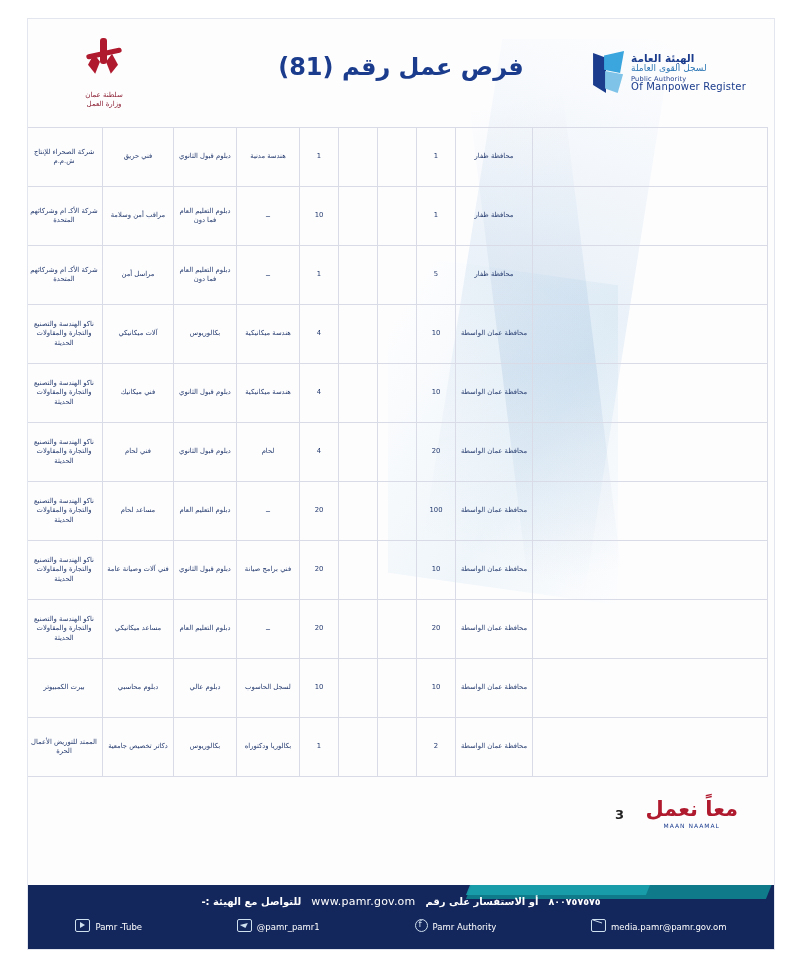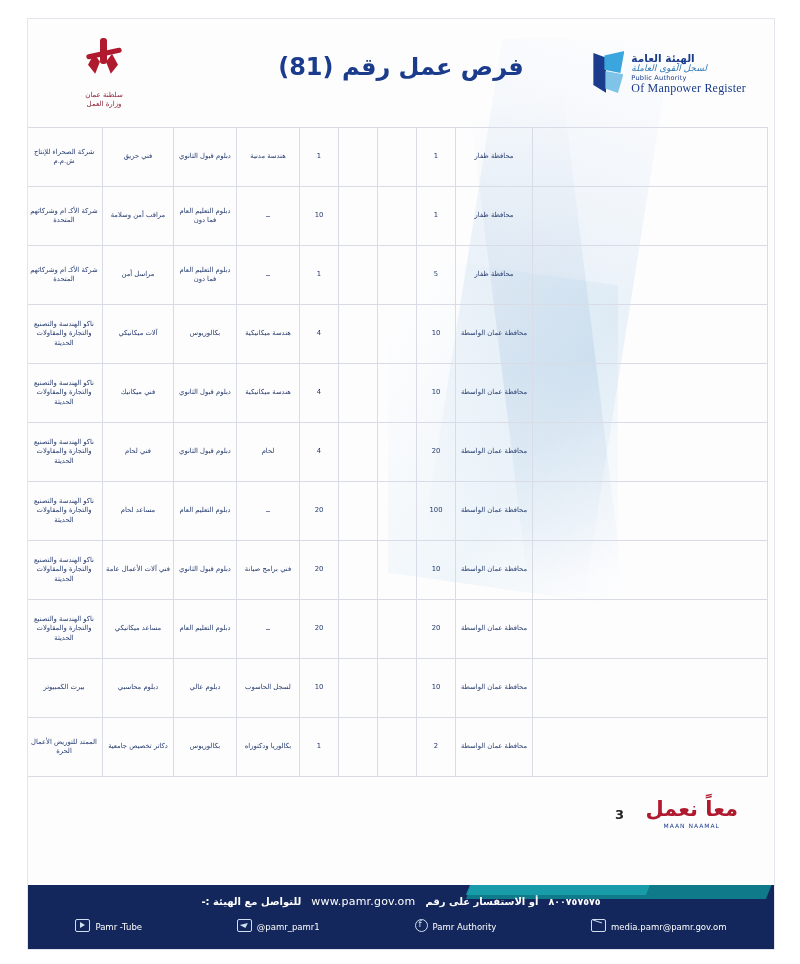--- a/index.html
+++ b/index.html
@@ -43,43 +43,43 @@
   
   .header{
     position:relative;
     height:108px;
     display:flex;
     align-items:center;
     justify-content:space-between;
     padding:0 28px 0 28px;
   }
   .logo-left{
-    display:flex;align-items:flex-end;gap:6px;
+    display:flex;align-items:center;gap:6px;
     direction:ltr;
   }
   .pamr-mark{
     width:34px;height:44px;position:relative;
   }
   .pamr-mark .b1{
     position:absolute;left:2px;top:2px;width:13px;height:40px;
     background:#1b3c8c;clip-path:polygon(0 0,100% 12%,100% 100%,0 80%);
   }
   .pamr-mark .b2{
     position:absolute;left:13px;top:0px;width:20px;height:22px;
     background:#3aa6dd;clip-path:polygon(0 20%,100% 0,80% 100%,0 85%);
   }
   .pamr-mark .b3{
     position:absolute;left:14px;top:20px;width:18px;height:22px;
     background:#7fc4e8;clip-path:polygon(0 0,100% 15%,70% 100%,0 80%);
   }
   .logo-text{line-height:1.05;text-align:left;}
   .logo-text .ar1{font-size:10.5px;color:#1b3c8c;font-weight:bold;}
-  .logo-text .ar2{font-size:9px;color:#2f78b5;font-style:italic;}
+  .logo-text .ar2{font-size:9px;color:#2f78b5;}
   .logo-text .en1{font-size:6.6px;color:#1b3c8c;letter-spacing:.2px;margin-top:2px;}
-  .logo-text .en2{font-size:12px;color:#1b3c8c;letter-spacing:.2px;font-family:Liberation Serif, serif;}
+  .logo-text .en2{font-size:10px;color:#1b3c8c;letter-spacing:.2px;}
 
   .doc-title{
     position:absolute;
     left:0;right:0;
     top:34px;
     text-align:center;
     font-size:24px;
     font-weight:bold;
     color:#1b3c8c;
     letter-spacing:.5px;
@@ -327,21 +327,21 @@
 
         <tr>
           <td class="c-blank"></td>
           <td class="c-loc">محافظة عمان الواسطة</td>
           <td class="c-n1">10</td>
           <td class="c-n2"></td>
           <td class="c-n3"></td>
           <td class="c-n4">20</td>
           <td class="c-spec">فني برامج صيانة</td>
           <td class="c-qual">دبلوم قبول الثانوي</td>
-          <td class="c-job">فني آلات الأعمال عامة</td>
+          <td class="c-job">فني آلات وصيانة عامة</td>
           <td class="c-comp">ناكو الهندسة والتصنيع والتجارة والمقاولات الحديثة</td>
 
         </tr>
 
         <tr>
           <td class="c-blank"></td>
           <td class="c-loc">محافظة عمان الواسطة</td>
           <td class="c-n1">20</td>
           <td class="c-n2"></td>
           <td class="c-n3"></td>

